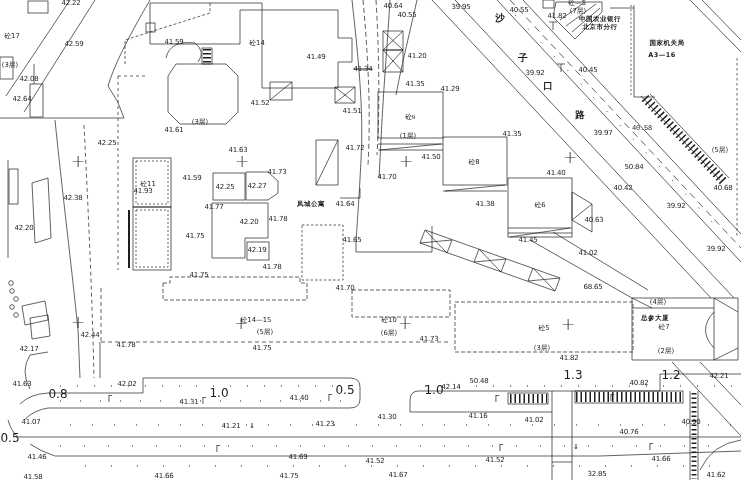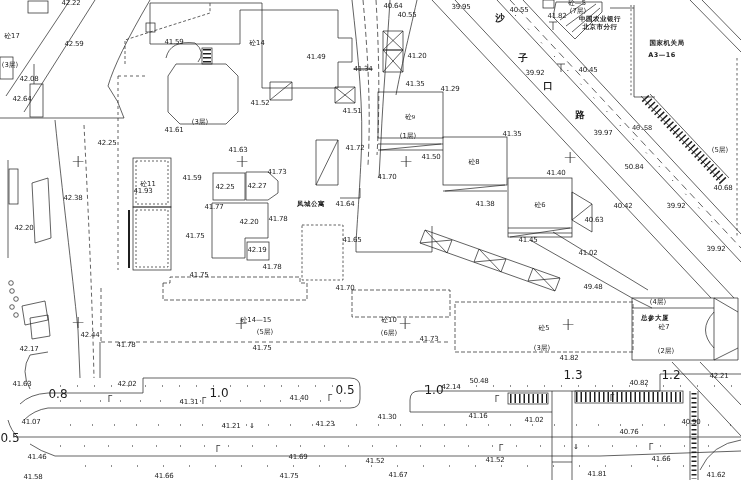--- a/index.html
+++ b/index.html
@@ -195,21 +195,21 @@
       <span class="lbl lbl-elev" style="left: 415px; top: 84px;">41.35</span>
       <span class="lbl lbl-elev" style="left: 450px; top: 89px;">41.29</span>
       <span class="lbl lbl-elev" style="left: 260px; top: 103px;">41.52</span>
       <span class="lbl lbl-elev" style="left: 352px; top: 111px;">41.51</span>
       <span class="lbl lbl-elev" style="left: 512px; top: 134px;">41.35</span>
       <span class="lbl lbl-elev" style="left: 535px; top: 73px;">39.92</span>
       <span class="lbl lbl-elev" style="left: 588px; top: 70px;">40.45</span>
       <span class="lbl lbl-elev" style="left: 642px; top: 128px; font-family: Liberation Mono, monospace;">40.58</span>
       <span class="lbl lbl-elev" style="left: 603px; top: 133px;">39.97</span>
       <span class="lbl lbl-elev" style="left: 634px; top: 167px;">50.84</span>
-      <span class="lbl lbl-elev" style="left: 623px; top: 188px; margin-top: 18px;">40.42</span>
+      <span class="lbl lbl-elev" style="left: 623px; top: 188px;">40.42</span>
       <span class="lbl lbl-elev" style="left: 676px; top: 206px;">39.92</span>
       <span class="lbl lbl-elev" style="left: 723px; top: 188px;">40.68</span>
       <span class="lbl lbl-elev" style="left: 594px; top: 220px;">40.63</span>
       <span class="lbl lbl-elev" style="left: 716px; top: 249px;">39.92</span>
       <span class="lbl lbl-elev" style="left: 117px; top: 191px; margin-left: 26px;">41.93</span>
       <span class="lbl lbl-elev" style="left: 192px; top: 178px;">41.59</span>
       <span class="lbl lbl-elev" style="left: 225px; top: 187px;">42.25</span>
       <span class="lbl lbl-elev" style="left: 257px; top: 186px;">42.27</span>
       <span class="lbl lbl-elev" style="left: 277px; top: 172px;">41.73</span>
       <span class="lbl lbl-elev" style="left: 214px; top: 207px;">41.77</span>
@@ -227,21 +227,21 @@
       <span class="lbl lbl-elev" style="left: 345px; top: 288px;">41.70</span>
       <span class="lbl lbl-elev" style="left: 73px; top: 198px;">42.38</span>
       <span class="lbl lbl-elev" style="left: 24px; top: 228px;">42.20</span>
       <span class="lbl lbl-elev" style="left: 90px; top: 335px;">42.44</span>
       <span class="lbl lbl-elev" style="left: 29px; top: 349px;">42.17</span>
       <span class="lbl lbl-elev" style="left: 126px; top: 345px;">41.78</span>
       <span class="lbl lbl-elev" style="left: 556px; top: 173px;">41.40</span>
       <span class="lbl lbl-elev" style="left: 485px; top: 204px;">41.38</span>
       <span class="lbl lbl-elev" style="left: 528px; top: 240px;">41.45</span>
       <span class="lbl lbl-elev" style="left: 588px; top: 253px;">41.02</span>
-      <span class="lbl lbl-elev" style="left: 593px; top: 287px;">49.48</span>
+      <span class="lbl lbl-elev" style="left: 593px; top: 287px;">68.65</span>
       <span class="lbl lbl-elev" style="left: 569px; top: 358px;">41.82</span>
       <span class="lbl lbl-elev" style="left: 262px; top: 348px;">41.75</span>
       <span class="lbl lbl-elev" style="left: 429px; top: 339px;">41.73</span>
       <span class="lbl lbl-elev" style="left: 22px; top: 384px;">41.63</span>
       <span class="lbl lbl-elev" style="left: 127px; top: 384px;">42.02</span>
       <span class="lbl lbl-elev" style="left: 189px; top: 402px;">41.31</span>
       <span class="lbl lbl-elev" style="left: 299px; top: 398px;">41.40</span>
       <span class="lbl lbl-elev" style="left: 451px; top: 387px;">42.14</span>
       <span class="lbl lbl-elev" style="left: 479px; top: 381px;">50.48</span>
       <span class="lbl lbl-elev" style="left: 639px; top: 383px;">40.82</span>
@@ -256,21 +256,21 @@
       <span class="lbl lbl-elev" style="left: 691px; top: 422px;">40.90</span>
       <span class="lbl lbl-elev" style="left: 37px; top: 457px;">41.46</span>
       <span class="lbl lbl-elev" style="left: 33px; top: 477px;">41.58</span>
       <span class="lbl lbl-elev" style="left: 164px; top: 476px;">41.66</span>
       <span class="lbl lbl-elev" style="left: 298px; top: 457px;">41.69</span>
       <span class="lbl lbl-elev" style="left: 289px; top: 476px;">41.75</span>
       <span class="lbl lbl-elev" style="left: 375px; top: 461px;">41.52</span>
       <span class="lbl lbl-elev" style="left: 398px; top: 475px;">41.67</span>
       <span class="lbl lbl-elev" style="left: 495px; top: 460px;">41.52</span>
       <span class="lbl lbl-elev" style="left: 661px; top: 459px;">41.66</span>
-      <span class="lbl lbl-elev" style="left: 597px; top: 474px;">41.81</span>
+      <span class="lbl lbl-elev" style="left: 597px; top: 474px;">32.85</span>
       <span class="lbl lbl-elev" style="left: 716px; top: 475px;">41.62</span>
       <span class="lbl lbl-bldg" style="left: 12px; top: 36px;">砼17</span>
       <span class="lbl lbl-bldg" style="left: 257px; top: 43px;">砼14</span>
       <span class="lbl lbl-bldg" style="left: 577px; top: 3px;">砼—5</span>
       <span class="lbl lbl-bldg" style="left: 148px; top: 184px;">砼11</span>
       <span class="lbl lbl-bldg" style="left: 410px; top: 117px; font-family: Liberation Serif, serif;">砼9</span>
       <span class="lbl lbl-bldg" style="left: 474px; top: 162px;">砼8</span>
       <span class="lbl lbl-bldg" style="left: 540px; top: 205px;">砼6</span>
       <span class="lbl lbl-bldg" style="left: 256px; top: 320px;">砼14—15</span>
       <span class="lbl lbl-bldg" style="left: 389px; top: 320px;">砼10</span>

